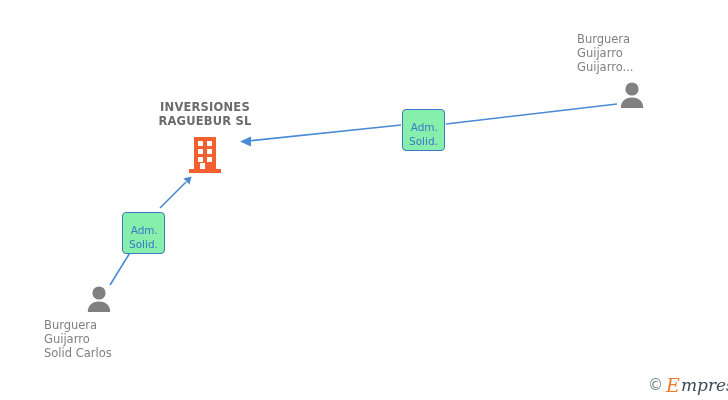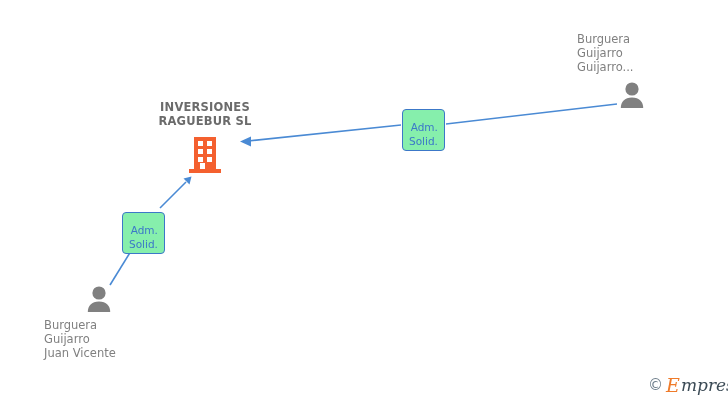--- a/index.html
+++ b/index.html
@@ -166,21 +166,21 @@
     </svg>
   </div>
 
   <div class="person-node" style="left:44px; top:286px; width:110px;">
     <svg class="person-icon" width="30" height="26" viewBox="0 0 30 26">
       <circle cx="15" cy="7" r="6.6" fill="#808080"></circle>
       <path d="M15 15.4 C7.6 15.4 3.8 19.6 3.8 26 L26.2 26 C26.2 19.6 22.4 15.4 15 15.4 Z" fill="#808080"></path>
     </svg>
     <div class="person-label" style="margin-top:6px;">Burguera</div>
     <div class="person-label">Guijarro</div>
-    <div class="person-label">Juan Vicente</div>
+    <div class="person-label">Solid Carlos</div>
   </div>
 
   <div class="watermark" style="left:648px; top:376px;">
     <span class="wm-c">©</span>
     <span class="wm-e">E</span>
     <span class="wm-rest">mpresia</span>
   </div>
 
 </div>
 

